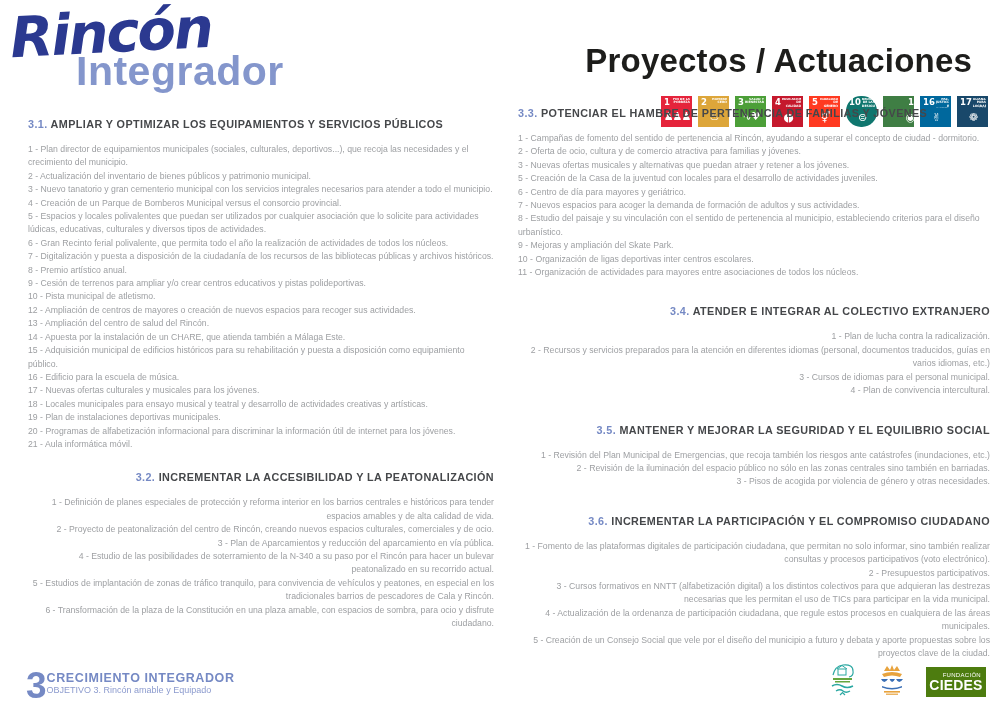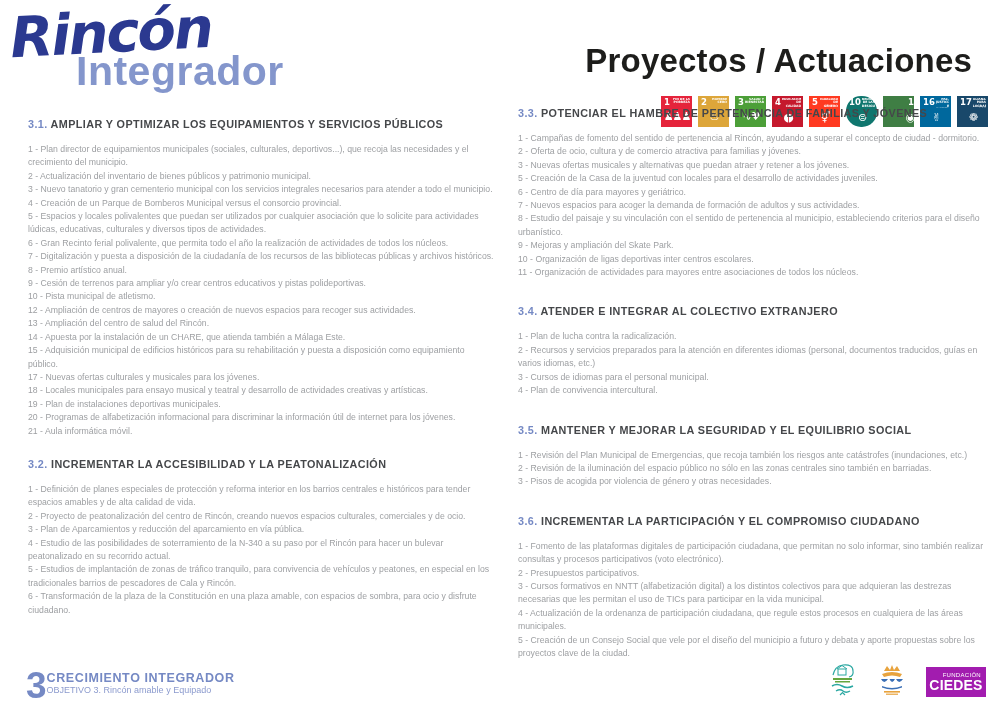--- a/index.html
+++ b/index.html
@@ -26,21 +26,21 @@
     padding:2px 2px 1px 3px; box-sizing:border-box; font-family:"DejaVu Sans", sans-serif;
   }
   .sdg-top { display:flex; align-items:flex-start; gap:1px; }
   .sdg-num { font-size:8.5px; font-weight:bold; line-height:8px; }
   .sdg-label { font-size:3.1px; line-height:3.4px; font-weight:bold; text-transform:uppercase; overflow:hidden; max-height:10px; }
   .sdg-glyph { flex:1; display:flex; align-items:center; justify-content:center; font-size:11px; line-height:11px; letter-spacing:-1px; }
   
   .col { position:absolute; top:118px; width:466px; }
   .col-left  { left:28px; }
   .col-right { left:518px; top:107px; width:472px; }
-  .section + .section { margin-top:20px; }
+  .section + .section { margin-top:20px;text-align:right; }
   .col-right .section + .section { margin-top:26px; }
   .sec-heading { font-size:10.8px; font-weight:bold; letter-spacing:0.4px; margin:0 0 13px 0; }
   .sec-num { color:#7589c4; }
   .sec-title { color:#45474a; }
   .item { font-size:8.7px; line-height:13.4px; color:#9d9fa2; }
   
   .footer-left { position:absolute; left:26px; bottom:8px; display:flex; align-items:flex-start; }
   .footer-num { font-size:37px; font-weight:bold; color:#7589c4; line-height:32px; }
   .footer-text { margin-top:2px; }
   .footer-title { font-size:12.5px; font-weight:bold; color:#7589c4; letter-spacing:0.6px; line-height:13px; }
@@ -142,20 +142,21 @@
         <div class="item">5 - Espacios y locales polivalentes que puedan ser utilizados por cualquier asociación que lo solicite para actividades lúdicas, educativas, culturales y diversos tipos de actividades.</div>
         <div class="item">6 - Gran Recinto ferial polivalente, que permita todo el año la realización de actividades de todos los núcleos.</div>
         <div class="item">7 - Digitalización y puesta a disposición de la ciudadanía de los recursos de las bibliotecas públicas y archivos históricos.</div>
         <div class="item">8 - Premio artístico anual.</div>
         <div class="item">9 - Cesión de terrenos para ampliar y/o crear centros educativos y pistas polideportivas.</div>
         <div class="item">10 - Pista municipal de atletismo.</div>
         <div class="item">12 - Ampliación de centros de mayores o creación de nuevos espacios para recoger sus actividades.</div>
         <div class="item">13 - Ampliación del centro de salud del Rincón.</div>
         <div class="item">14 - Apuesta por la instalación de un CHARE, que atienda también a Málaga Este.</div>
         <div class="item">15 - Adquisición municipal de edificios históricos para su rehabilitación y puesta a disposición como equipamiento público.</div>
+        <div class="item">16 - Edificio para la escuela de música.</div>
         <div class="item">17 - Nuevas ofertas culturales y musicales para los jóvenes.</div>
         <div class="item">18 - Locales municipales para ensayo musical y teatral y desarrollo de actividades creativas y artísticas.</div>
         <div class="item">19 - Plan de instalaciones deportivas municipales.</div>
         <div class="item">20 - Programas de alfabetización informacional para discriminar la información útil de internet para los jóvenes.</div>
         <div class="item">21 - Aula informática móvil.</div>
       </div>
       <div class="section">
         <h2 class="sec-heading"><span class="sec-num">3.2. </span><span class="sec-title">INCREMENTAR LA ACCESIBILIDAD Y LA PEATONALIZACIÓN</span></h2>
         <div class="item">1 - Definición de planes especiales de protección y reforma interior en los barrios centrales e históricos para tender espacios amables y de alta calidad de vida.</div>
         <div class="item">2 - Proyecto de peatonalización del centro de Rincón, creando nuevos espacios culturales, comerciales y de ocio.</div>
@@ -226,19 +227,19 @@
     <span>
       <svg width="32" height="34" viewBox="0 0 32 34">
         <path d="M8 8 L11 3 L14 7 L16 2 L18 7 L21 3 L24 8 Z" fill="#e8a33d"></path>
         <path d="M6 11 Q16 7 26 11 L24 14 Q16 11 8 14 Z" fill="#e8a33d"></path>
         <path d="M5 16 Q8 22 12 16 Z M13.5 16 Q16 22 19 16 Z M20 16 Q23 22 27 16 Z" fill="#3a6fb5"></path>
         <path d="M6 23 Q16 27 26 23 L26 24.5 Q16 28.5 6 24.5 Z" fill="#3a6fb5"></path>
         <rect x="8" y="28" width="16" height="1.6" fill="#e8a33d"></rect>
         <rect x="10" y="30.6" width="12" height="1.2" fill="#e8a33d"></rect>
       </svg>
     </span>
-    <span class="ciedes" style="background: #a21caf;">
+    <span class="ciedes" style="background: #4d7c0f;">
       <span class="ciedes-l1">FUNDACIÓN</span>
       <span class="ciedes-l2">CIEDES</span>
     </span>
   </div>
 
 </div>
 
 </body></html>

